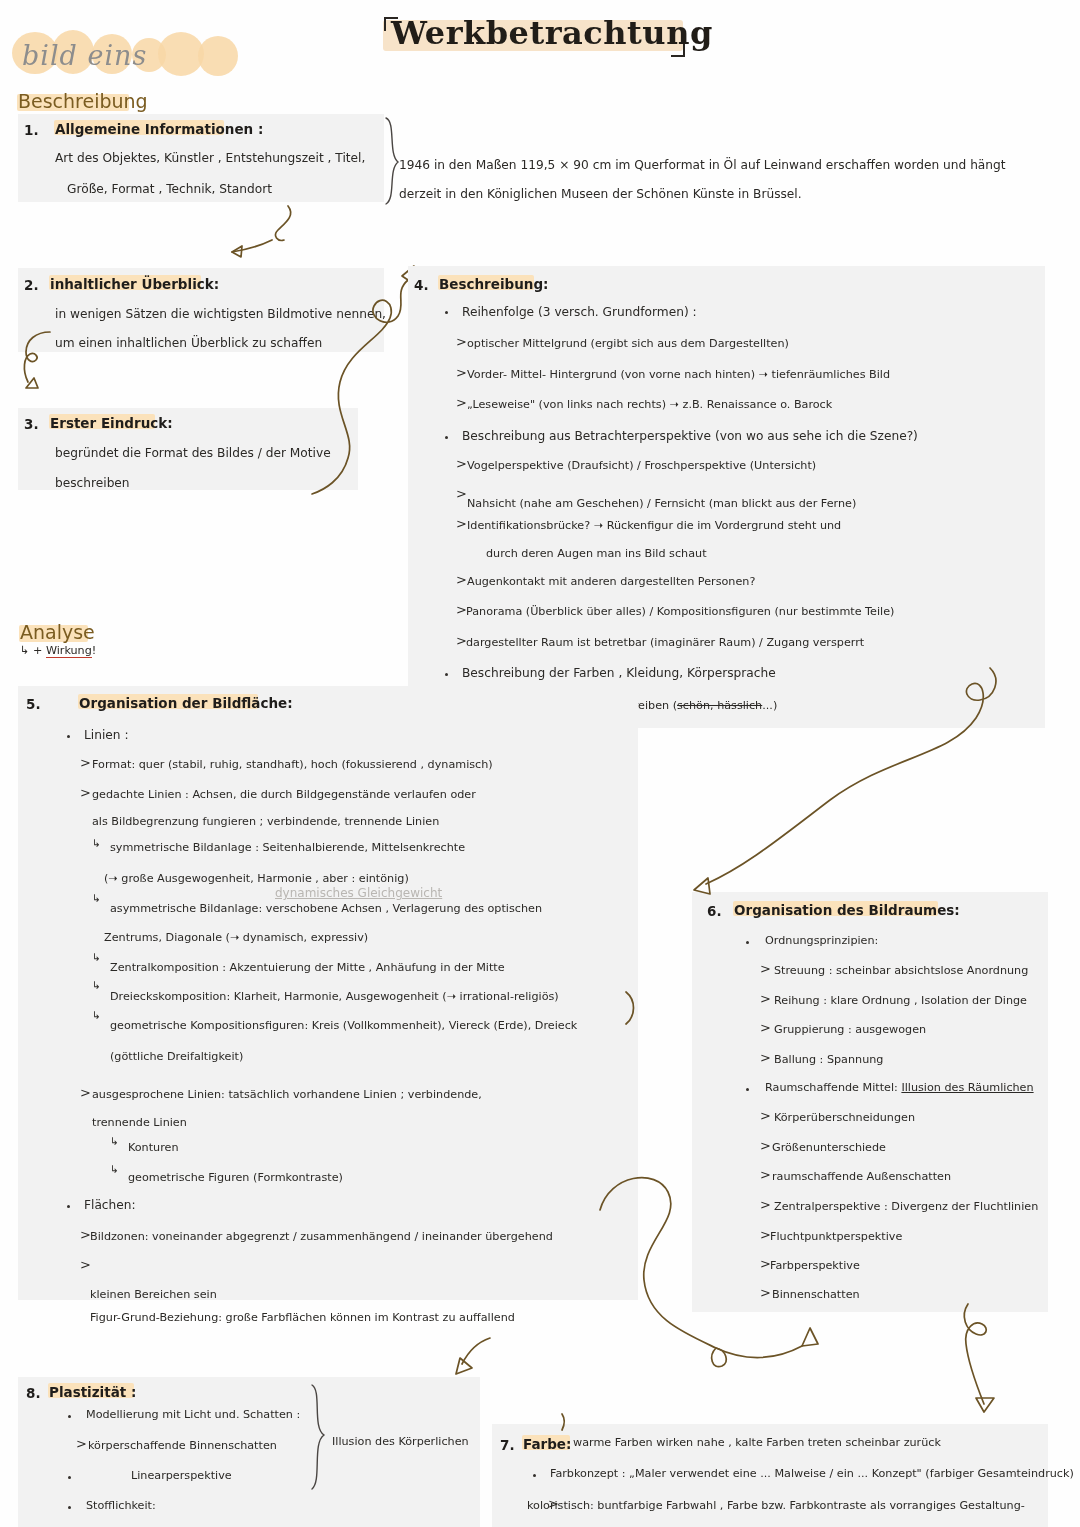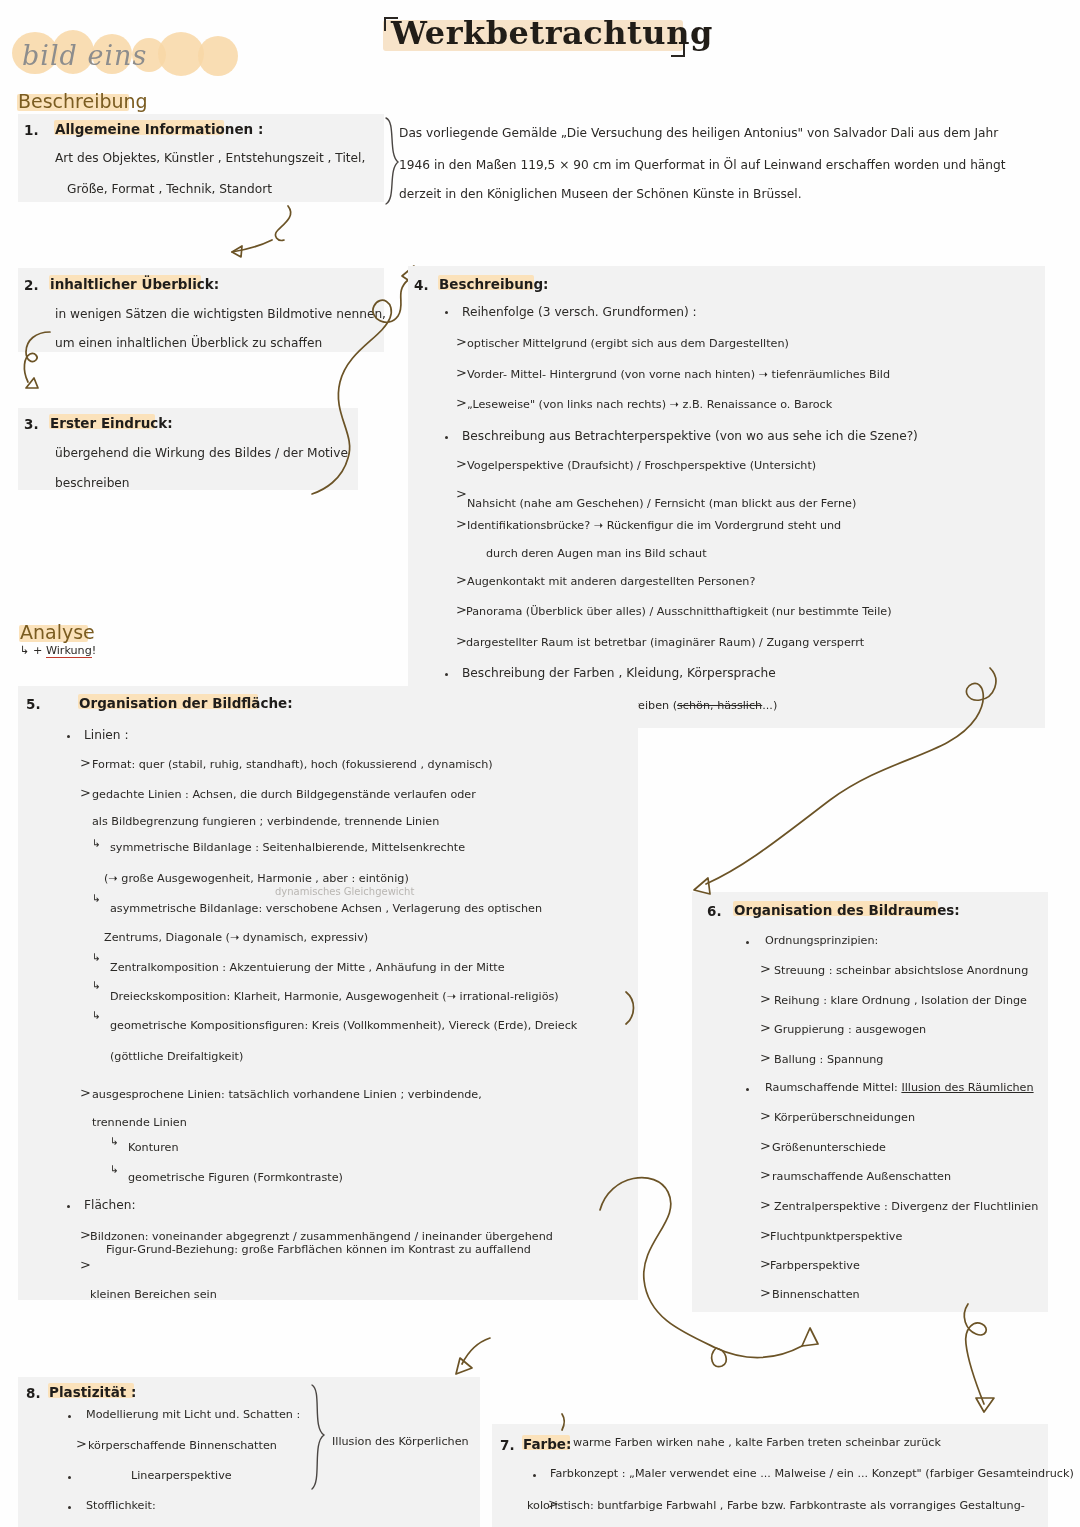--- a/index.html
+++ b/index.html
@@ -126,23 +126,24 @@
 
   .bullet {
     position: absolute;
     width: 3px; height: 3px;
     background: #34302c;
     border-radius: 50%;
   }
 
   .pencil {
     position: absolute;
-    font-size: 10px;
+    font-size: 12px;
     color: #b9b6b2;
     white-space: nowrap;
+    text-decoration: underline;
   }
 
   .underline { text-decoration: underline; }
   .strike { text-decoration: line-through; }
   .u-red { border-bottom: 1.6px solid #c0392b; }
 
   
   svg.doodle {
     position: absolute;
     overflow: visible;
@@ -189,21 +190,20 @@
   <div class="num" style="left:24px; top:122px;">1.</div>
   <div class="item-title-hl" style="left:54px; top:120px; width:170px; height:15px;"></div>
   <div class="item-title over" style="left:55px; top:121px;">Allgemeine Informationen :</div>
   <div class="line" style="left:55px; top:152px;">Art des Objektes, Künstler , Entstehungszeit , Titel,</div>
   <div class="line" style="left:55px; top:183px;margin-left:12px;">Größe, Format , Technik, Standort</div>
 
   <svg class="brace" width="24" height="92" style="left:384px; top:116px; position:absolute;">
     <path d="M2,2 C12,6 4,38 14,46 C4,54 12,82 2,88"></path>
   </svg>
 
-  <div class="line" style="left:399px; top:127px;">Das vorliegende Gemälde  „Die Versuchung des heiligen Antonius" von Salvador Dali aus dem Jahr</div>
   <div class="line" style="left:399px; top:159px;">1946 in den Maßen 119,5 × 90 cm  im Querformat in Öl auf Leinwand erschaffen worden und hängt</div>
   <div class="line" style="left:399px; top:188px;">derzeit in den Königlichen Museen der Schönen Künste in  Brüssel.</div>
 
   <svg class="doodle" width="120" height="60" style="left:220px; top:200px;">
     <path d="M68,6 C76,16 64,24 58,30 C52,36 58,42 64,40"></path>
     <path d="M12,52 C24,50 40,46 52,40"></path>
     <polygon points="12,52 22,46 21,57"></polygon>
   </svg>
 
   <div class="panel" style="left:18px; top:268px; width:366px; height:84px;"></div>
@@ -217,21 +217,21 @@
   <svg class="doodle" width="44" height="72" style="left:16px; top:330px;">
     <path d="M34,2 C20,2 10,10 10,22 C10,30 16,34 20,30 C23,27 19,22 14,24 C8,27 6,40 12,52"></path>
     <polygon points="10,58 18,48 22,58"></polygon>
   </svg>
 
   <div class="panel" style="left:18px; top:408px; width:340px; height:82px;"></div>
 
   <div class="num" style="left:24px; top:416px;">3.</div>
   <div class="item-title-hl" style="left:49px; top:414px; width:106px; height:15px;"></div>
   <div class="item-title over" style="left:50px; top:415px;">Erster Eindruck:</div>
-  <div class="line" style="left:55px; top:447px;">übergehend die Wirkung des Bildes / der Motive</div>
+  <div class="line" style="left:55px; top:447px;">begründet die Format des Bildes / der Motive</div>
   <div class="line" style="left:55px; top:477px;">beschreiben</div>
 
   <svg class="doodle" width="130" height="250" style="left:290px; top:258px;">
     <path d="M118,22 C104,34 116,46 108,58 C98,72 78,60 84,48 C90,36 106,44 100,60
              C92,80 58,92 50,124 C42,156 66,176 58,200 C52,222 34,232 22,236"></path>
     <polygon points="124,8 112,18 124,26"></polygon>
   </svg>
 
   <div class="panel" style="left:408px; top:266px; width:637px; height:462px;"></div>
 
@@ -258,21 +258,21 @@
   <div class="line sm" style="left:467px; top:490px;margin-top:8px;">Nahsicht (nahe am Geschehen) / Fernsicht (man blickt aus der Ferne)</div>
 
   <div class="line sm" style="left:456px; top:517px; font-size:13px;">&gt;</div>
   <div class="line sm" style="left:467px; top:520px;">Identifikationsbrücke? ➝ Rückenfigur die im Vordergrund steht und</div>
   <div class="line sm" style="left:486px; top:548px;">durch deren Augen man ins Bild schaut</div>
 
   <div class="line sm" style="left:456px; top:573px; font-size:13px;">&gt;</div>
   <div class="line sm" style="left:467px; top:576px;">Augenkontakt mit anderen dargestellten Personen?</div>
 
   <div class="line sm" style="left:456px; top:603px; font-size:13px;">&gt;</div>
-  <div class="line sm" style="left:466px; top:606px;">Panorama (Überblick über alles) / Ausschnitthaftigkeit (nur bestimmte Teile)</div>
+  <div class="line sm" style="left:466px; top:606px;">Panorama (Überblick über alles) / Kompositionsfiguren (nur bestimmte Teile)</div>
 
   <div class="line sm" style="left:456px; top:634px; font-size:13px;">&gt;</div>
   <div class="line sm" style="left:466px; top:637px;">dargestellter Raum ist betretbar (imaginärer Raum) / Zugang versperrt</div>
 
   <div class="bullet" style="left:445px; top:673px;"></div>
   <div class="line" style="left:462px; top:667px;">Beschreibung der Farben , Kleidung, Körpersprache</div>
 
   <div class="bullet" style="left:445px; top:706px;"></div>
   <div class="line sm" style="left:462px; top:700px;">
     <span>sachlich , ohne Wertung beschreiben (</span><span class="underline strike">schön, hässlich</span><span>...)</span>
@@ -338,21 +338,21 @@
   <div class="line xs" style="left:110px; top:1164px;">↳</div>
   <div class="line sm" style="left:128px; top:1172px;">geometrische Figuren (Formkontraste)</div>
 
   <div class="bullet" style="left:67px; top:1205px;"></div>
   <div class="line" style="left:84px; top:1199px;">Flächen:</div>
 
   <div class="line sm" style="left:80px; top:1228px; font-size:13px;">&gt;</div>
   <div class="line sm" style="left:90px; top:1231px;">Bildzonen: voneinander abgegrenzt / zusammenhängend / ineinander übergehend</div>
 
   <div class="line sm" style="left:80px; top:1258px; font-size:13px;">&gt;</div>
-  <div class="line sm" style="left:90px; top:1244px;margin-left:16px;">Figur-Grund-Beziehung: große Farbflächen können im Kontrast zu auffallend</div>
+  <div class="line sm" style="left:90px; top:1312px;">Figur-Grund-Beziehung: große Farbflächen können im Kontrast zu auffallend</div>
   <div class="line sm" style="left:90px; top:1289px;">kleinen Bereichen sein</div>
 
   <div class="panel" style="left:692px; top:892px; width:356px; height:420px;"></div>
 
   <div class="num" style="left:707px; top:903px;">6.</div>
   <div class="item-title-hl" style="left:733px; top:901px; width:205px; height:15px;"></div>
   <div class="item-title over" style="left:734px; top:902px;">Organisation des Bildraumes:</div>
 
   <div class="bullet" style="left:746px; top:941px;"></div>
   <div class="line sm" style="left:765px; top:935px;">Ordnungsprinzipien:</div>

